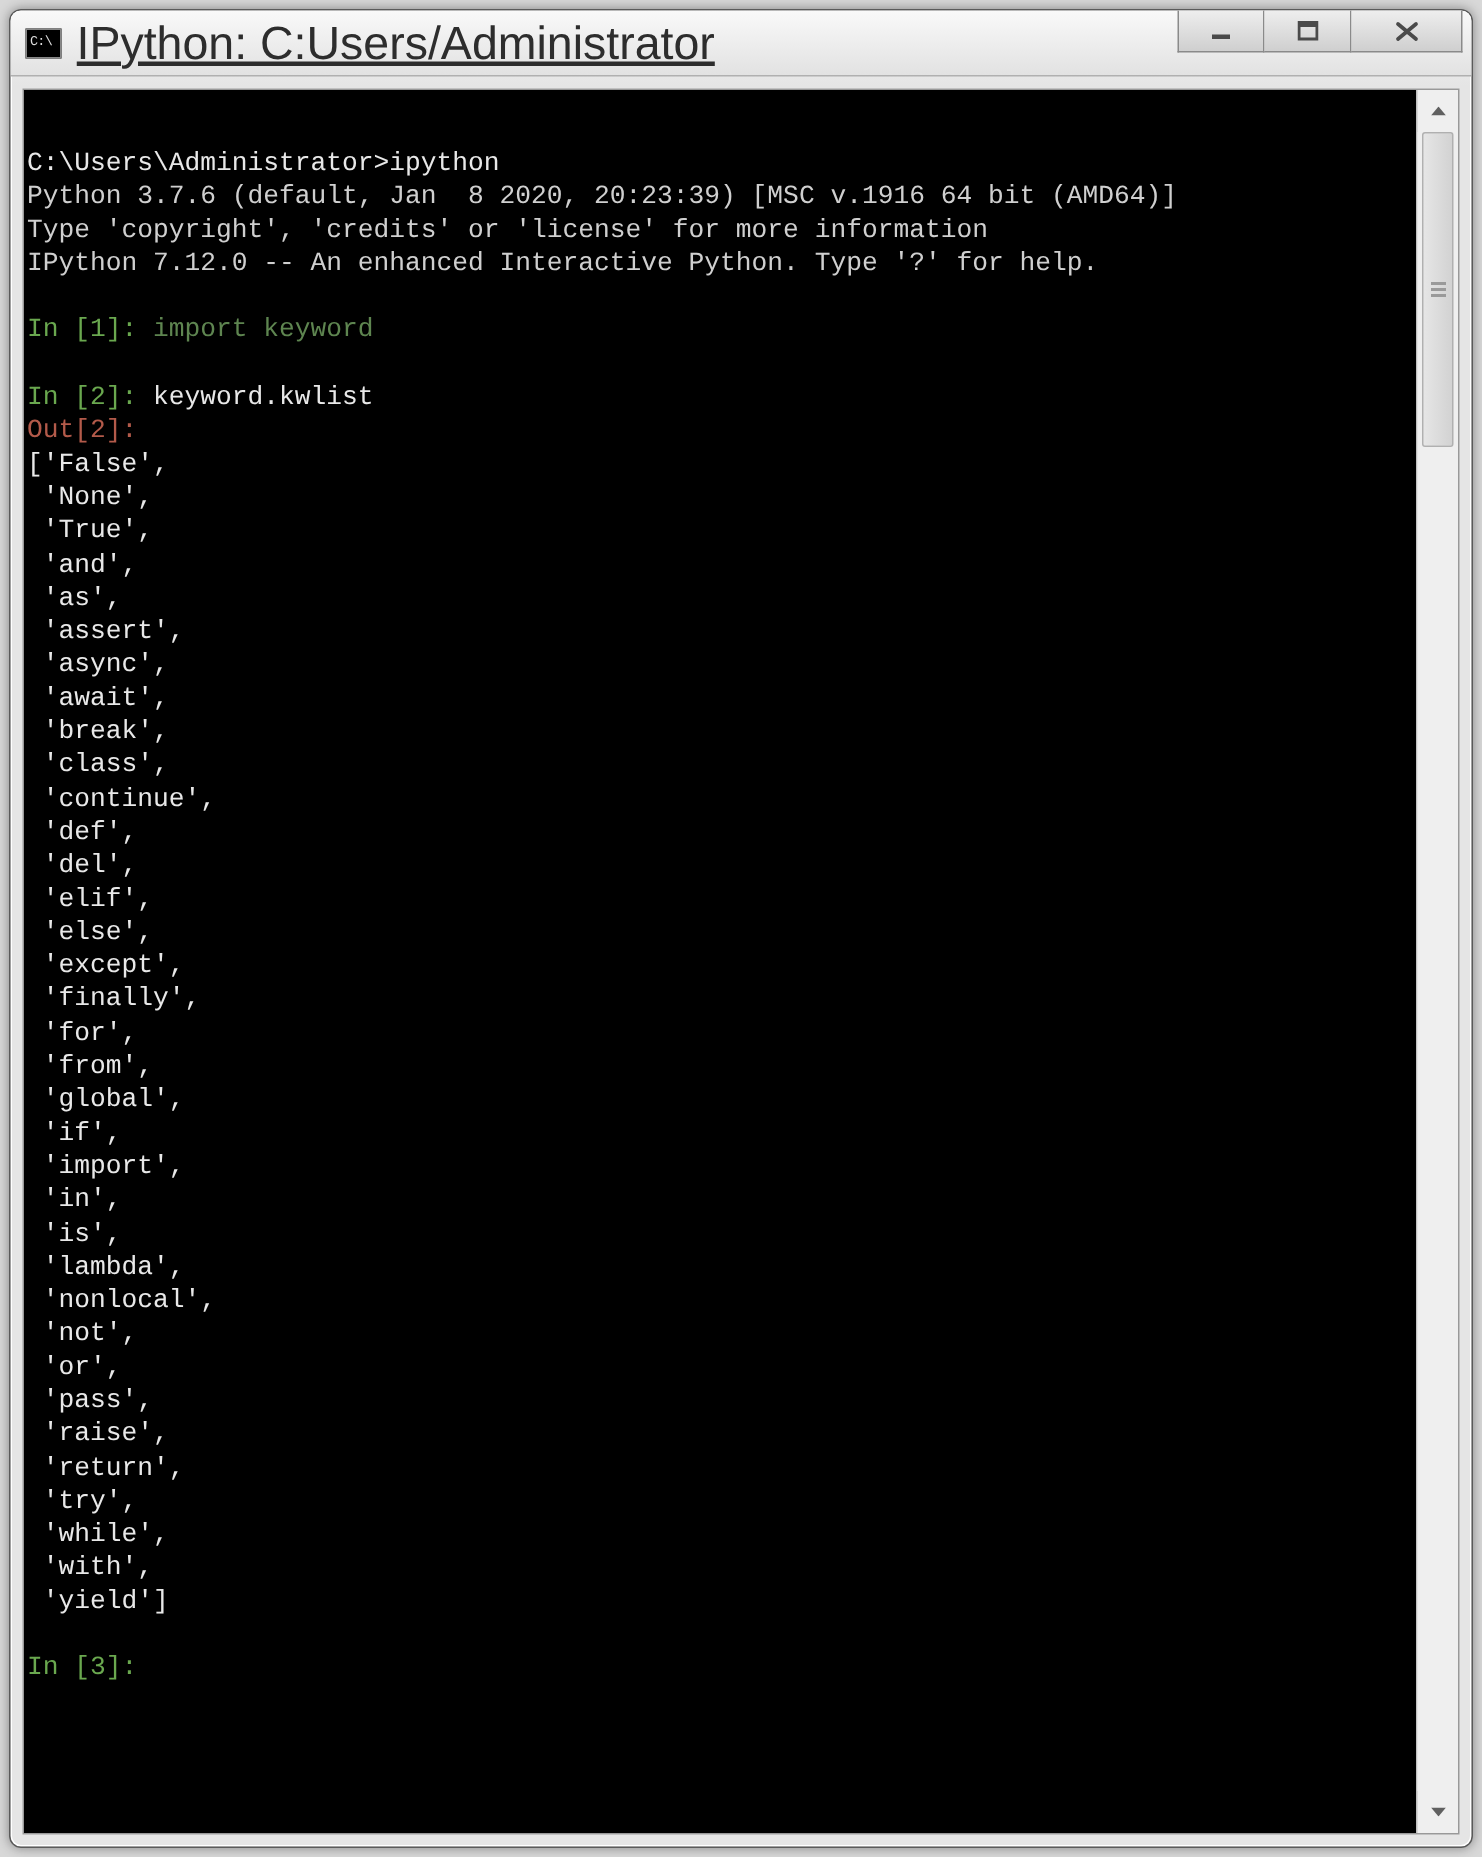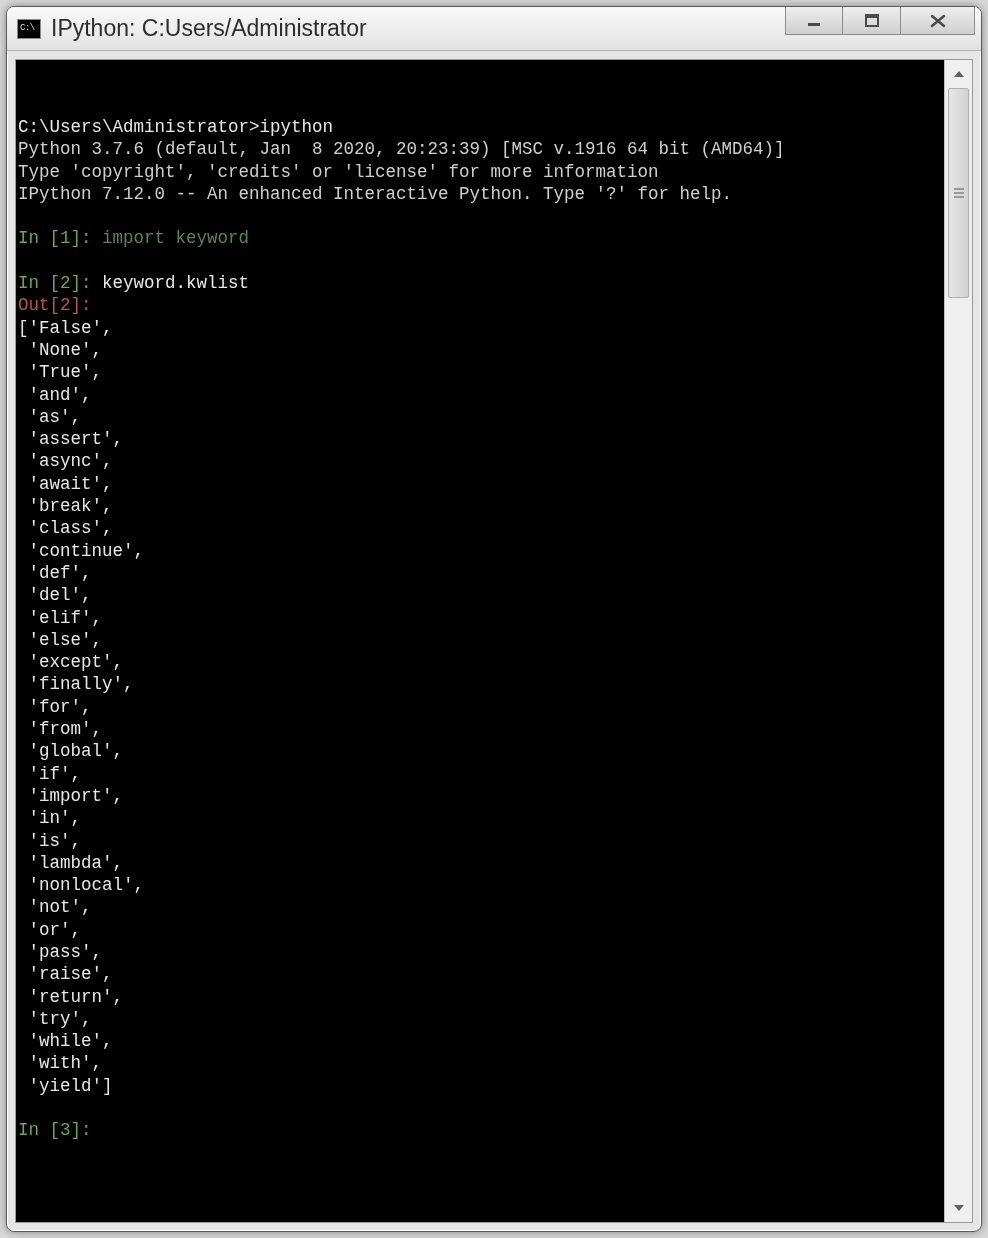--- a/index.html
+++ b/index.html
@@ -40,25 +40,26 @@
     padding-left: 2px;
   }
   .app-icon-text {
     color: #ddd;
     font-family: "Consolas","Courier New",monospace;
     font-size: 9px;
     line-height: 9px;
     letter-spacing: -0.5px;
   }
   .title-text {
-    font-size: 23px;
+    font-size: 31px;
     color: #2d2d2d;
     flex: 1;
     white-space: nowrap;
     overflow: hidden;
+    text-decoration: underline;
   }
   .win-controls {
     display: flex;
     align-items: flex-start;
     height: 100%;
   }
   .win-btn {
     width: 58px;
     height: 28px;
     margin-top: 0;
@@ -88,21 +89,21 @@
     flex-direction: row;
     overflow: hidden;
   }
   .terminal {
     flex: 1;
     background: #000;
     color: #e8e8e8;
     font-family: "Consolas","Lucida Console","Courier New",monospace;
     font-size: 17.5px;
     line-height: 22.3px;
-    padding: 56px 2px 2px 2px;
+    padding: 38px 2px 2px 2px;
     white-space: pre;
     overflow: hidden;
   }
   .scrollbar {
     width: 28px;
     background: #efefef;
     border-left: 1px solid #c0c0c0;
     display: flex;
     flex-direction: column;
   }

